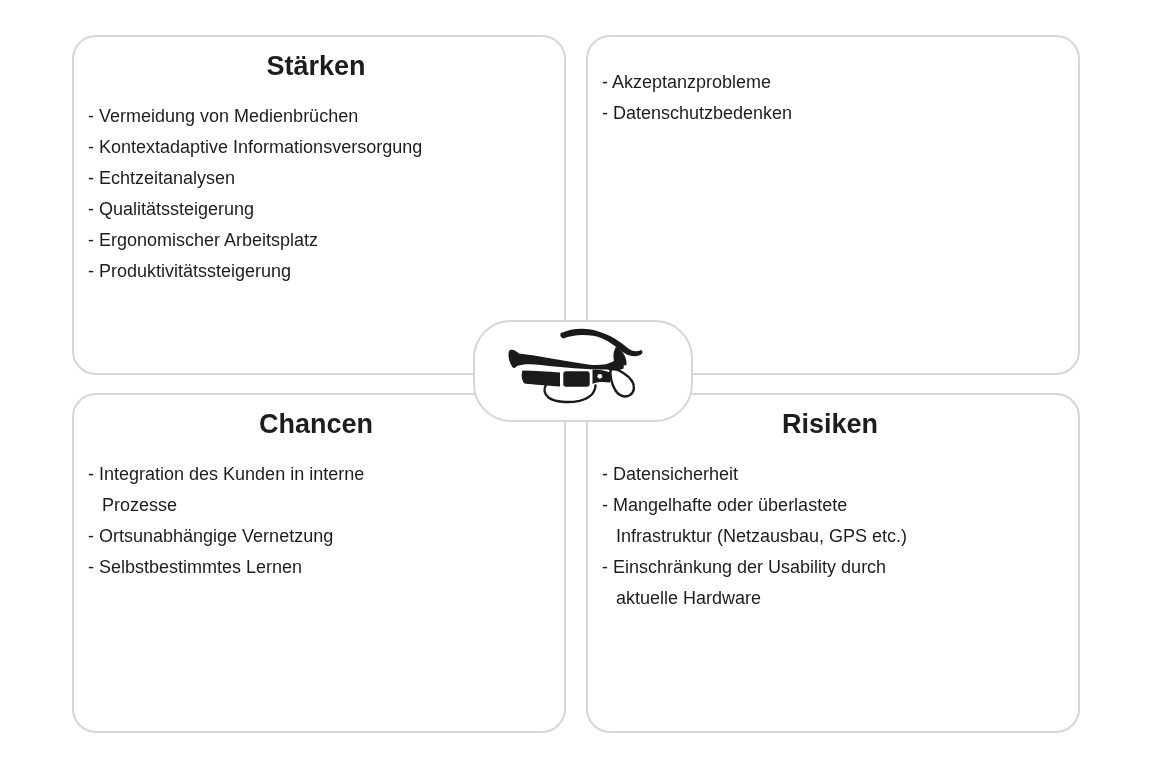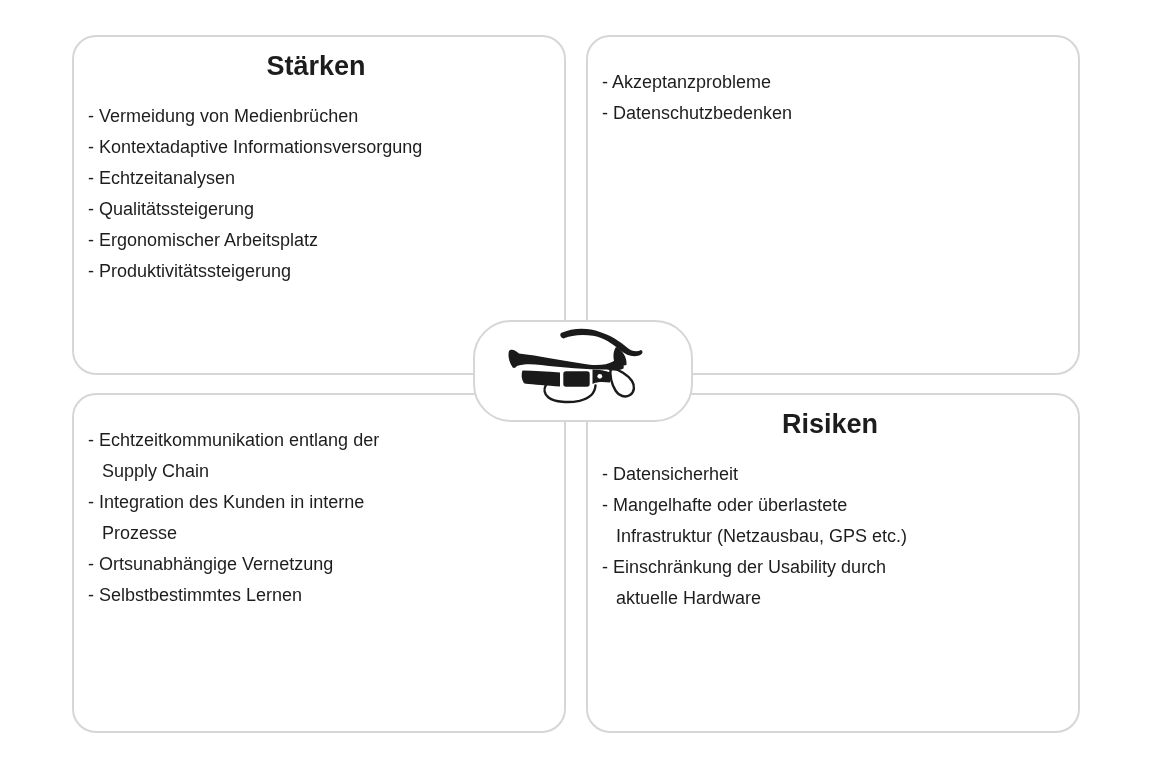--- a/index.html
+++ b/index.html
@@ -76,23 +76,22 @@
     </section>
 
     <section class="quad">
       <ul>
           <li>- Akzeptanzprobleme</li>
           <li>- Datenschutzbedenken</li>
         </ul>
     </section>
 
     <section class="quad">
+      <h2>Chancen</h2>
       <ul>
-          <li>- Echtzeitkommunikation entlang der
-Supply Chain</li>
           <li>- Integration des Kunden in interne
 Prozesse</li>
           <li>- Ortsunabhängige Vernetzung</li>
           <li>- Selbstbestimmtes Lernen</li>
         </ul>
     </section>
 
     <section class="quad">
       <h2>Risiken</h2>
       <ul>

